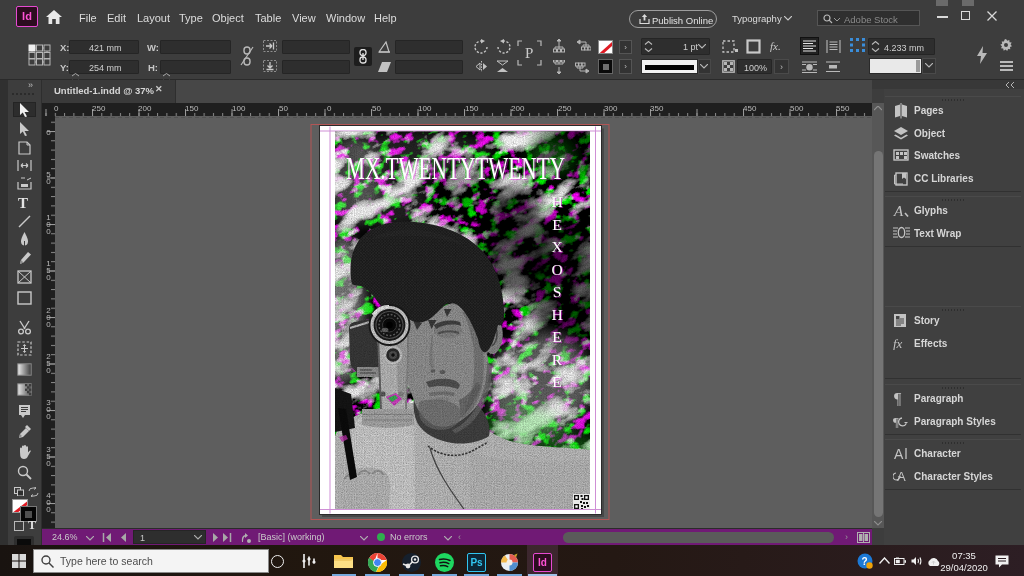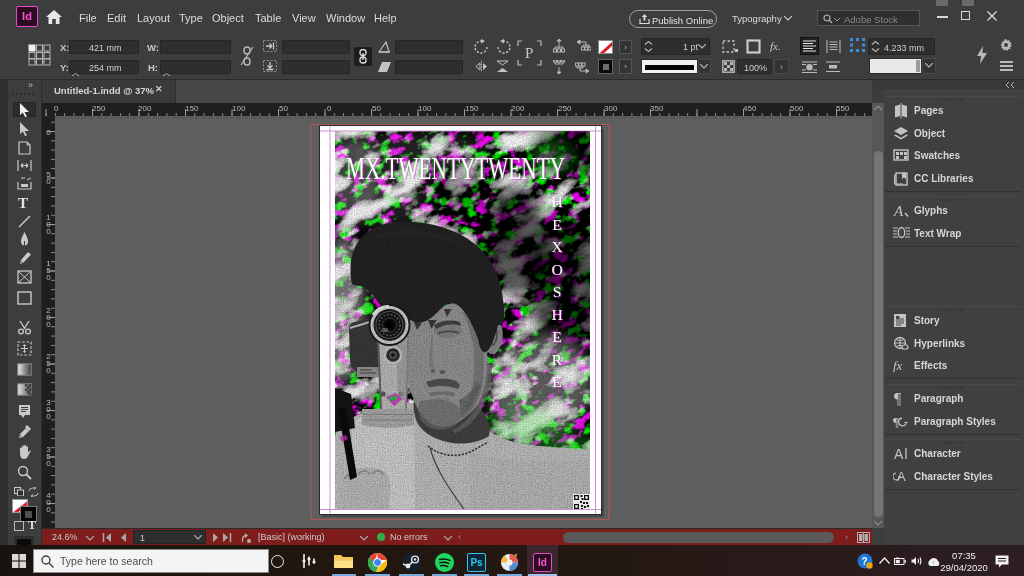--- a/index.html
+++ b/index.html
@@ -28,21 +28,21 @@
   
   #dockhead{left:872px;top:80px;width:152px;height:9px;background:#383838;}
   #vscroll{left:872px;top:103px;width:12px;height:425px;background:#575757;}
   #rightpanel{left:884px;top:89px;width:140px;height:456px;background:#404040;}
   .pgroup{position:absolute;left:1px;width:136px;background:#404040;border-top:1px solid #4a4a4a;border-bottom:1px solid #313131;}
   .pitem{position:relative;height:22.5px;}
   .pitem span{position:absolute;left:29px;top:5px;font-size:10px;font-weight:bold;color:#d6d6d6;}
   .pitem svg{position:absolute;left:8px;top:3px;}
   .grip{position:absolute;left:57px;width:22px;height:2px;background:repeating-linear-gradient(90deg,#2e2e2e 0 1.5px,transparent 1.5px 3px);overflow:hidden;color:transparent;font-size:1px;}
   
-  #statusbar{left:42px;top:528px;width:830px;height:17px;background:#7f1d1d;border-top:1px solid #2b2b2b;color:#c9c9c9;font-size:9px;}
+  #statusbar{left:42px;top:528px;width:830px;height:17px;background:#701a75;border-top:1px solid #2b2b2b;color:#c9c9c9;font-size:9px;}
   
   #taskbar{left:0;top:545px;width:1024px;height:31px;background:linear-gradient(90deg,#191310 0%,#21170f 30%,#241813 60%,#2a1c1d 85%,#2d1e24 100%);}
   #searchbox{position:absolute;left:33px;top:549px;width:236px;height:24px;background:#f4f4f4;border:1px solid #8a8a8a;color:#4c4c4c;font-size:10.5px;}
 </style>
 </head>
 <body>
 <div id="stage">
   <div class="abs" id="menubar">
 
     <div class="abs" style="left:16px;top:6px;width:22px;height:21px;background:#2c0d20;border:1.5px solid #e64ad2;border-radius:2px;color:#ff52d6;font-size:11px;font-weight:bold;text-align:center;line-height:18px;">Id</div>
@@ -820,28 +820,20 @@
           <svg width="14" height="15" viewBox="0 0 14 15">
             <rect x="1" y="1" width="12" height="13" fill="#c3c3c3"></rect>
             <g stroke="#444" stroke-width="1">
               <path d="M3 4 h4 M3 6 h8 M3 8 h8 M3 10 h8 M3 12 h5"></path>
             </g>
             <rect x="3" y="3" width="3" height="3" fill="#444"></rect>
           </svg>
           <span>Story</span>
         </div>
       <div class="pitem" style="top:3px;">
-          <svg width="16" height="15" viewBox="0 0 16 15">
-            <circle cx="7" cy="7" r="5.5" fill="none" stroke="#c3c3c3" stroke-width="1.3"></circle>
-            <path d="M7 1.5 V12.5 M1.5 7 H12.5 M3 3.5 Q7 6 11 3.5 M3 10.5 Q7 8 11 10.5" stroke="#c3c3c3" fill="none"></path>
-            <rect x="9" y="9" width="6" height="4" rx="2" fill="#404040" stroke="#c3c3c3" stroke-width="1.2"></rect>
-          </svg>
-          <span>Hyperlinks</span>
-        </div>
-      <div class="pitem" style="top:3px;">
           <svg width="16" height="14" viewBox="0 0 16 14">
             <text x="0" y="12" font-family="Liberation Serif,serif" font-style="italic" font-size="13" fill="#c3c3c3">fx</text>
           </svg>
           <span>Effects</span>
         </div>
     </div>
     <div class="pgroup" style="top:295px;height:51px;">
       <div class="grip" style="top:2px;">▮▮▮▮</div>
       <div class="pitem" style="top:3px;">
           <svg width="14" height="15" viewBox="0 0 14 15">

